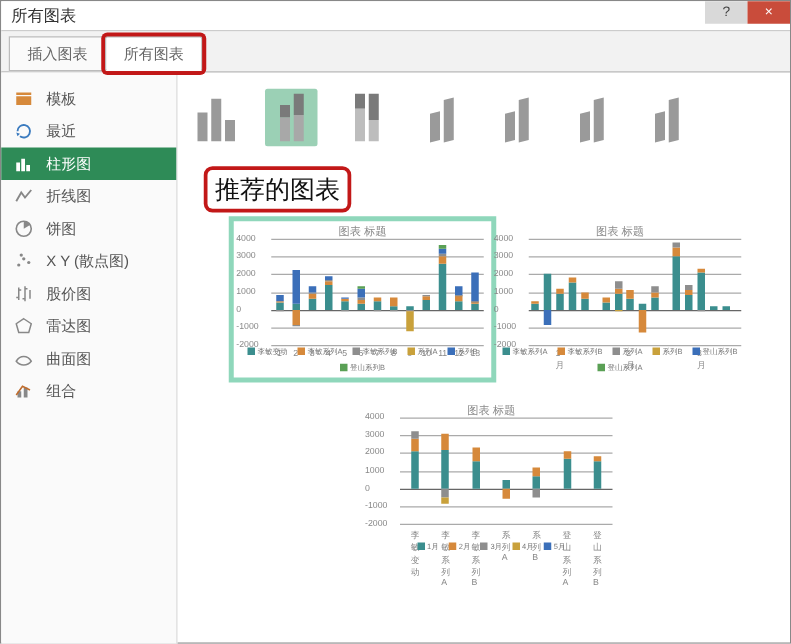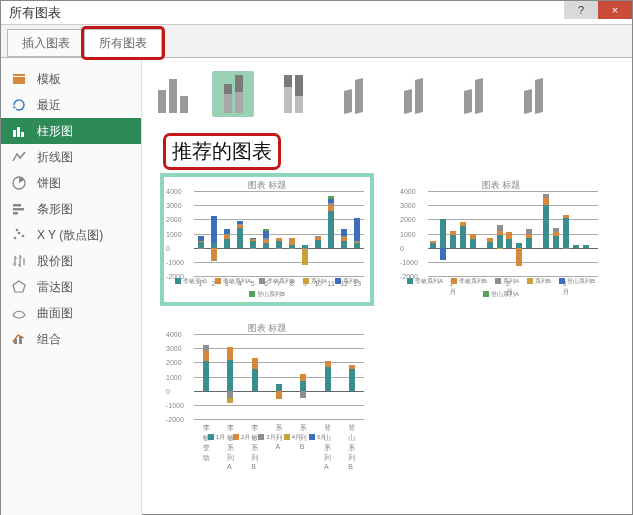--- a/index.html
+++ b/index.html
@@ -27,21 +27,21 @@
   .sub{width:42px;height:42px;display:flex;align-items:flex-end;justify-content:center;gap:3px;padding-bottom:4px;border-radius:2px;}
   .sub.sel{background:#9bd0b5;}
   .sub .bar{width:8px;background:#9a9a9a;}
   .sub .seg{width:8px;display:flex;flex-direction:column;justify-content:flex-end;}
   .sub .seg span{display:block;width:100%;}
   
   .chart-title{font-size:20px;color:#111;margin:14px 0 10px 14px;display:inline-block;padding:2px 6px;}
   .chart-title.hilite{box-shadow:0 0 0 3px #c21818;border-radius:4px;}
   
   .previews{margin-left:12px;}
-  .prow{display:flex;gap:28px;margin-bottom:18px;}
+  .prow{display:flex;margin-bottom:18px;justify-content:center;}
   .preview{width:206px;height:125px;position:relative;}
   .preview.sel{outline:4px solid #8fd7bb;}
   .ptitle{text-align:center;font-size:9px;color:#8a8a8a;margin-top:2px;}
   .paxes{position:absolute;left:30px;right:6px;top:14px;bottom:26px;}
   .axis-line{position:absolute;left:0;right:0;border-top:1px solid #aaa;}
   .ylab{position:absolute;left:-28px;font-size:7px;color:#888;transform:translateY(-50%);} 
   .bars{position:absolute;left:0;right:0;top:0;bottom:0;display:flex;align-items:center;justify-content:space-around;}
   .col{width:6px;position:relative;height:100%;}
   .piece{position:absolute;left:0;width:100%;}
   .xlab{position:absolute;font-size:7px;color:#888;top:100%;transform:translateX(-50%);margin-top:4px;}
@@ -105,30 +105,20 @@
           <span>折线图</span>
         </div>
         <div class="sb-item">
           <span class="sb-ico">
             <svg width="16" height="16" viewBox="0 0 16 16">
               <circle cx="8" cy="8" r="6" fill="none" stroke="#888" stroke-width="1.3"></circle>
               <path d="M8 8V2a6 6 0 0 1 5 3z" fill="#888"></path>
             </svg>
           </span>
           <span>饼图</span>
-        </div>
-        <div class="sb-item">
-          <span class="sb-ico">
-            <svg width="16" height="16" viewBox="0 0 16 16">
-              <rect x="2" y="3" width="8" height="2.5" fill="#888"></rect>
-              <rect x="2" y="7" width="11" height="2.5" fill="#888"></rect>
-              <rect x="2" y="11" width="5" height="2.5" fill="#888"></rect>
-            </svg>
-          </span>
-          <span>条形图</span>
         </div>
         <div class="sb-item">
           <span class="sb-ico">
             <svg width="16" height="16" viewBox="0 0 16 16">
               <circle cx="4" cy="11" r="1.3" fill="#888"></circle>
               <circle cx="8" cy="6" r="1.3" fill="#888"></circle>
               <circle cx="12" cy="9" r="1.3" fill="#888"></circle>
               <circle cx="6" cy="3" r="1.3" fill="#888"></circle>
             </svg>
           </span>

